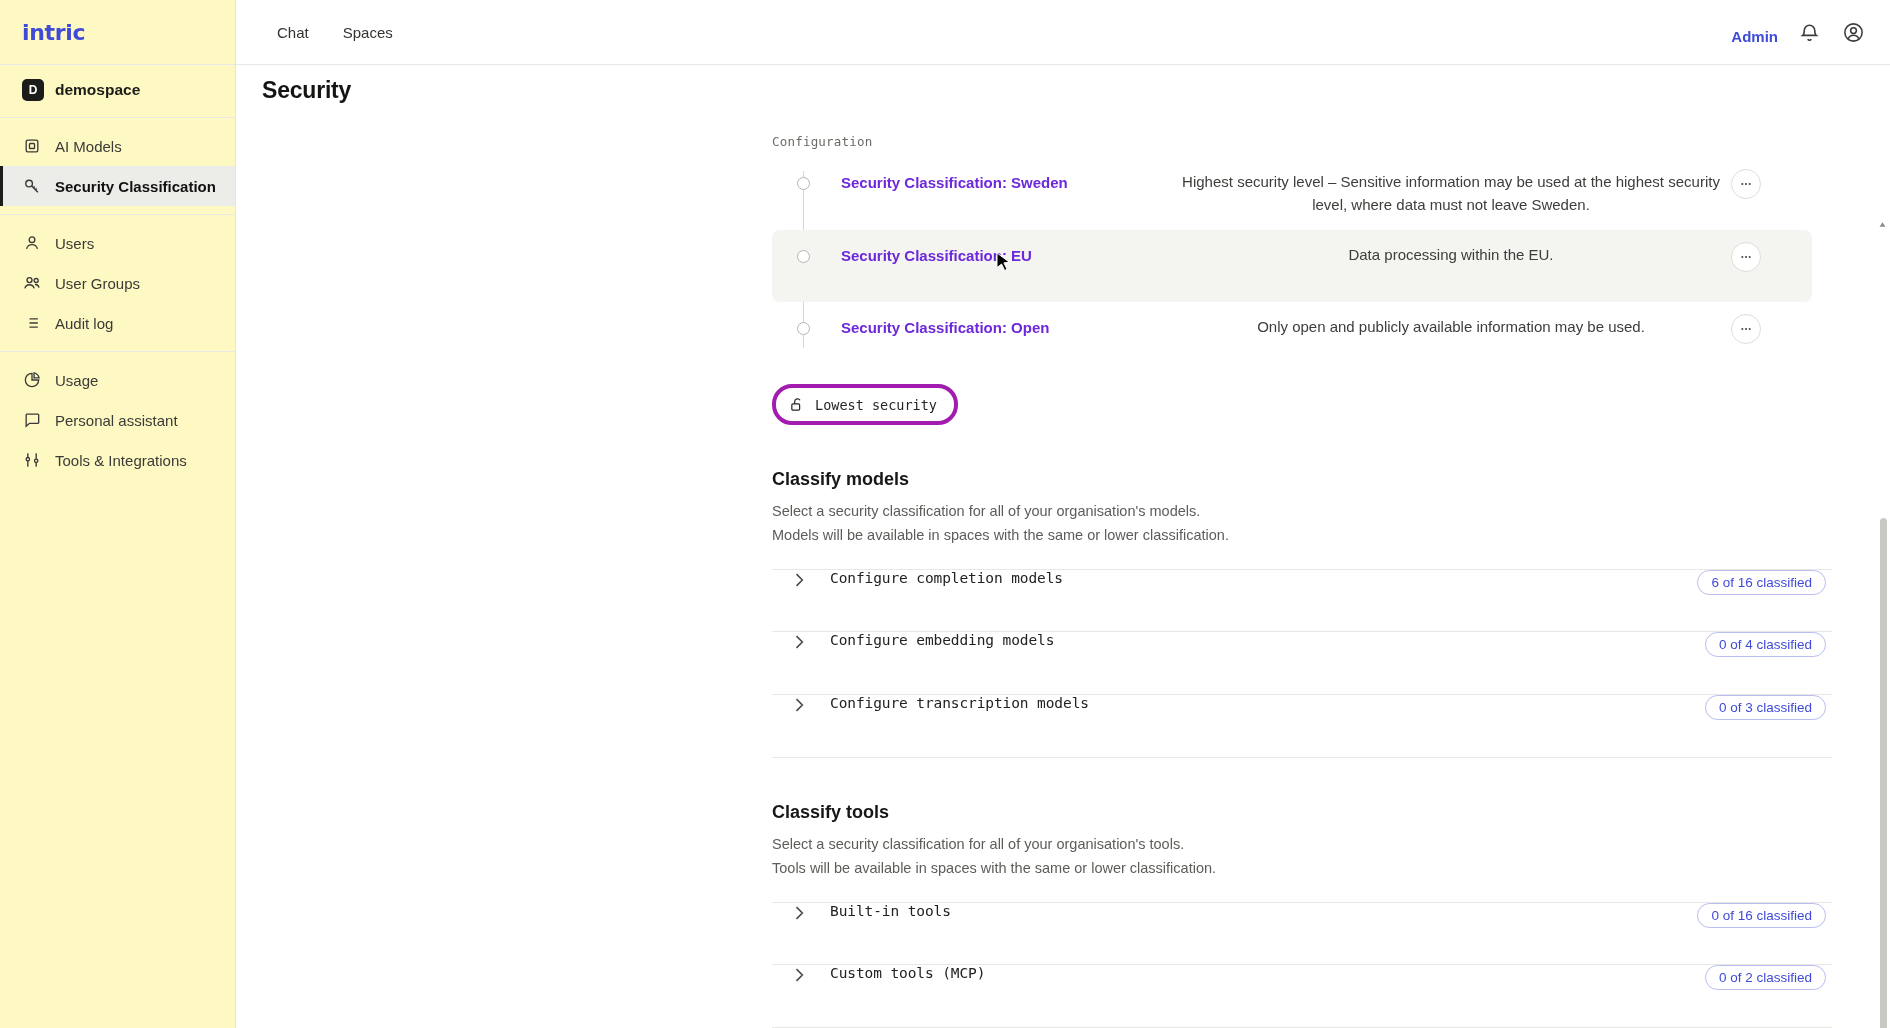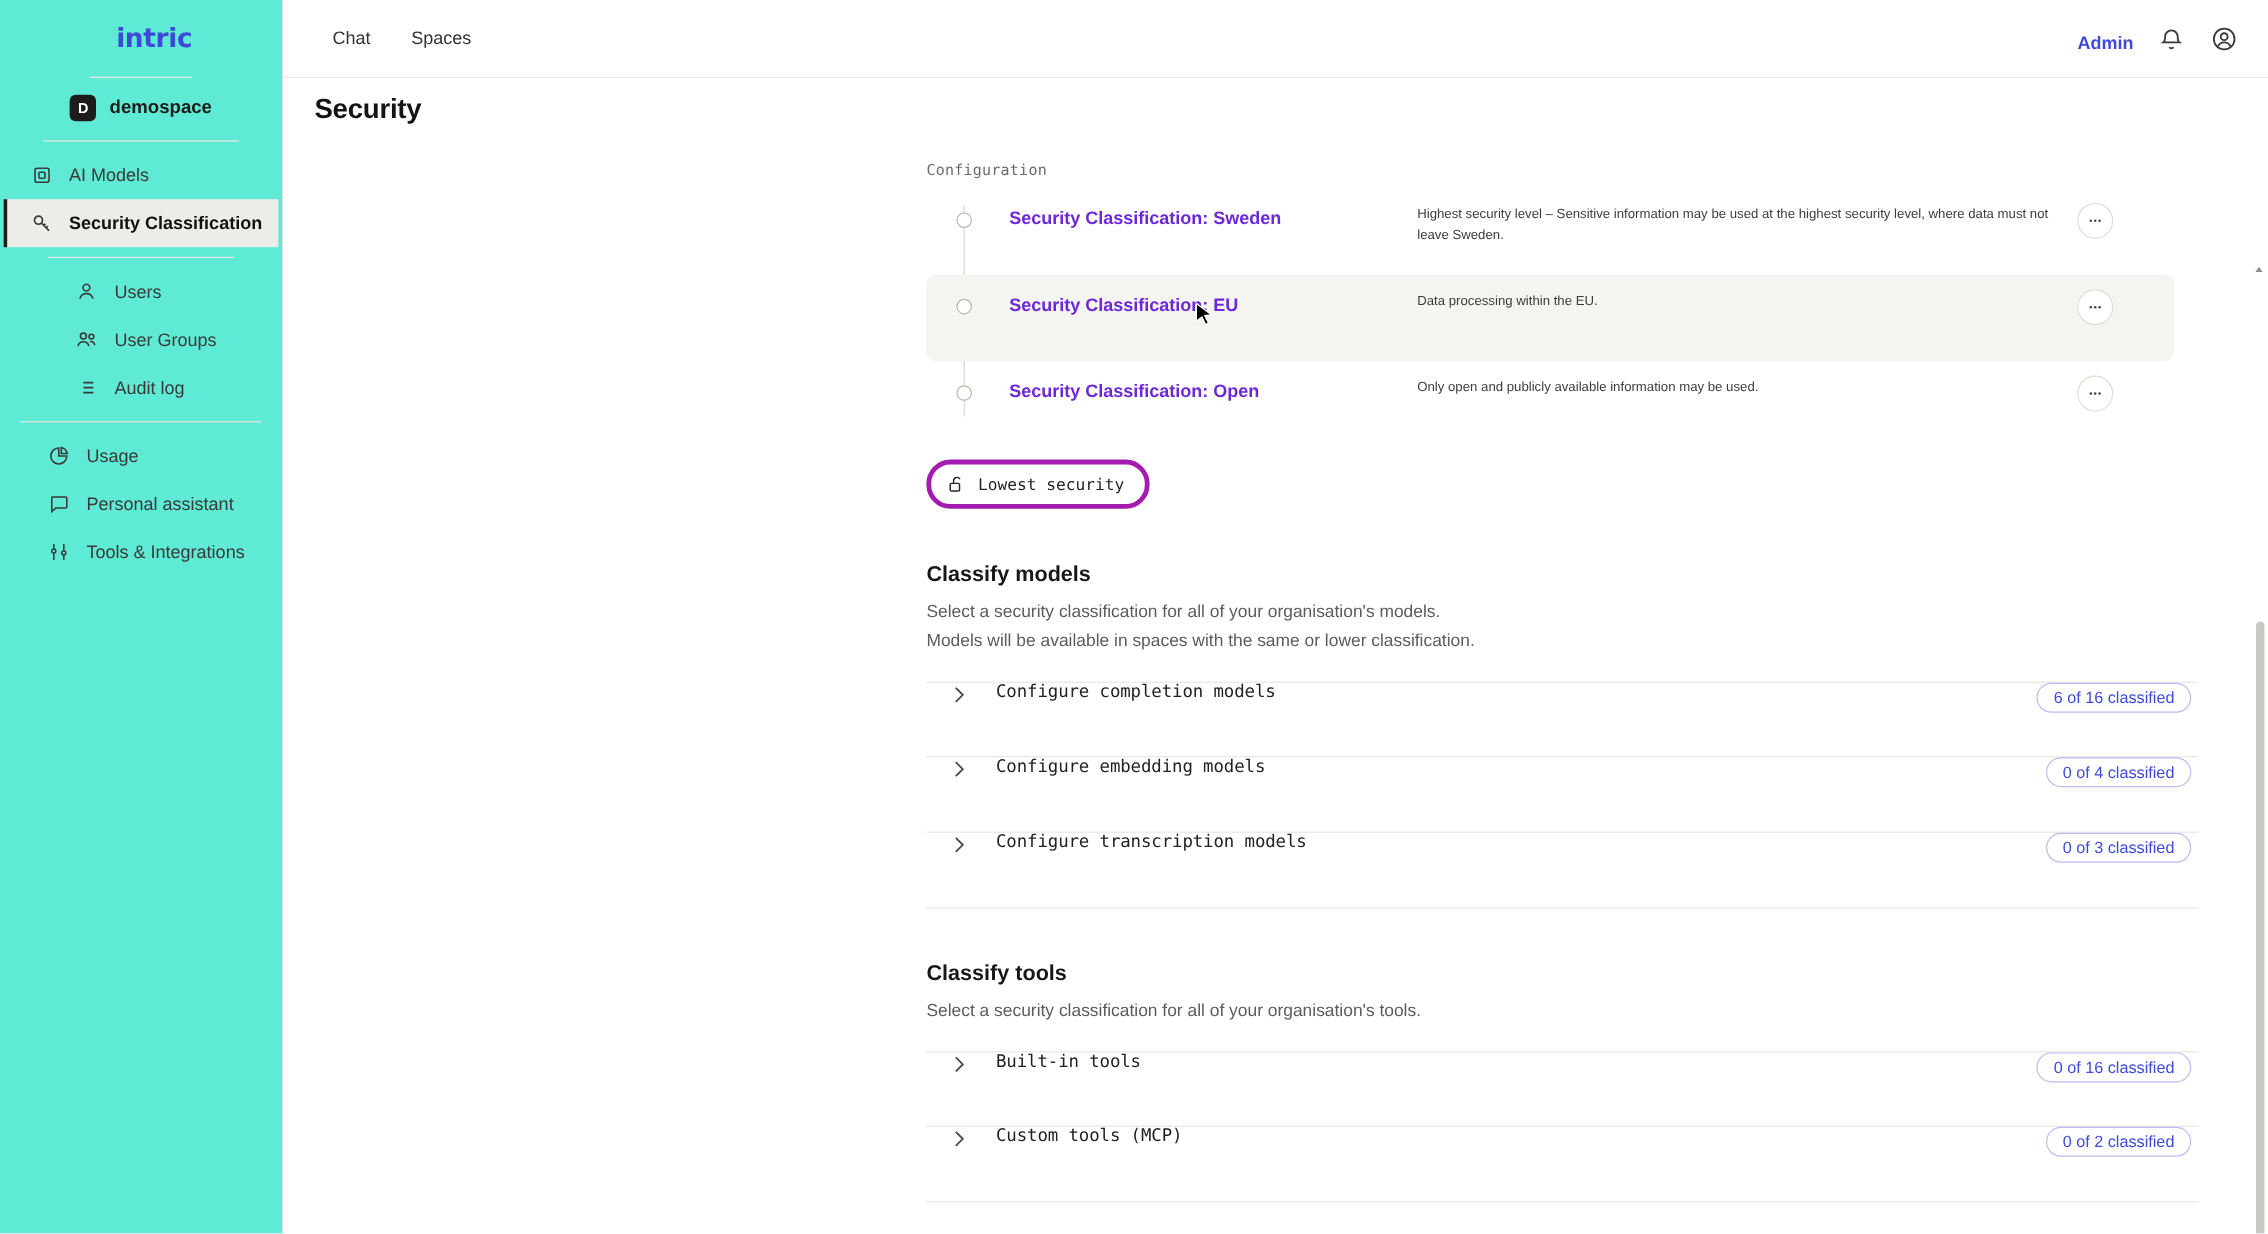--- a/index.html
+++ b/index.html
@@ -15,26 +15,25 @@
     position: relative;
     width: 1890px;
     height: 1028px;
     display: flex;
   }
 
   
   .sidebar {
     width: 236px;
     height: 100%;
-    background: #5eead4;
+    background: #fef9c3;
     border-right: 1px solid #e3e3e0;
     display: flex;
     flex-direction: column;
     flex: 0 0 236px;
-    align-items: center;
   }
   .brand {
     height: 65px;
     display: flex;
     align-items: center;
     padding-left: 22px;
     border-bottom: 1px solid #e8e8e5;
   }
   .brand-logo {
     font-size: 22px;
@@ -210,24 +209,25 @@
     flex: 0 0 340px;
     margin-left: 31px;
     font-size: 15px;
     font-weight: 700;
     color: #6d28d9;
     line-height: 1.45;
     padding-top: 1px;
   }
   .class-desc {
     flex: 1 1 auto;
-    font-size: 11px;
+    font-size: 15px;
     color: #3d3d3a;
     line-height: 1.5;
     max-width: 540px;
+    text-align: center;
   }
   .row-menu {
     flex: 0 0 30px;
     width: 30px; height: 30px;
     border: 1px solid #dedeD8;
     border-radius: 50%;
     display: flex; align-items: center; justify-content: center;
     color: #4a4a46;
     background: #fff;
     cursar: pointer;
@@ -559,20 +559,21 @@
               <span class="exp-label">Configure transcription models</span>
               <span class="badge">0 of 3 classified</span>
             </div>
           </div>
         </section>
 
         
         <section class="block">
           <h2 class="block-title">Classify tools</h2>
           <p class="block-sub">Select a security classification for all of your organisation's tools.</p>
+          <p class="block-sub" style="margin-top:2px">Tools will be available in spaces with the same or lower classification.</p>
 
           <div class="rows">
             <div class="exp-row">
               <span class="chev">
                 <svg viewBox="0 0 24 24" fill="none" stroke="currentColor" stroke-width="1.9">
                     <path d="M9 5l7 7-7 7"></path>
                   </svg>
               </span>
               <span class="exp-label">Built-in tools</span>
               <span class="badge">0 of 16 classified</span>

